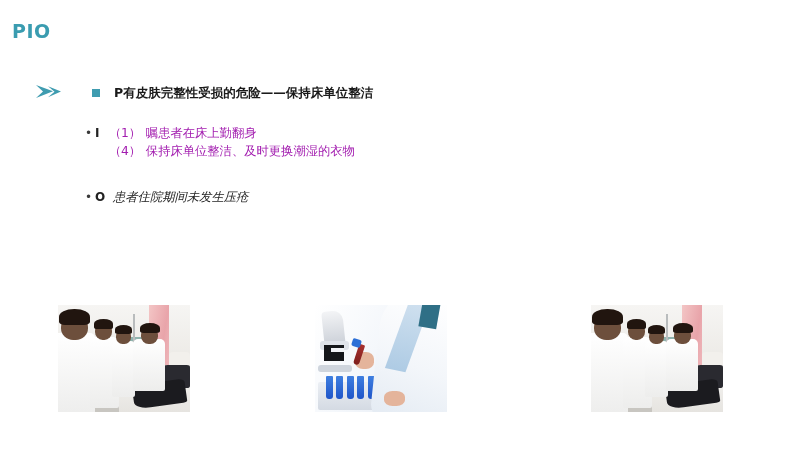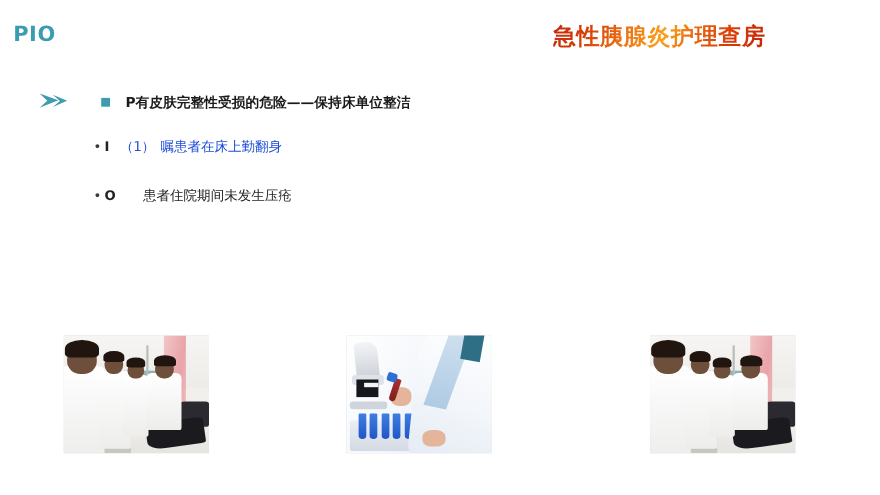--- a/index.html
+++ b/index.html
@@ -86,33 +86,34 @@
     width: 14px;
     font-size: 12px;
     font-weight: bold;
     line-height: 18px;
     color: #222;
   }
   .items { display: block; }
   .item-line {
     font-size: 12.3px;
     line-height: 18.4px;
-    color: #1d4ed8;
+    color: #a21caf;
     white-space: nowrap;
   }
   .item-num { letter-spacing: -0.2px; }
   .item-txt { margin-left: 5px; }
 
   .o-row { display: flex; align-items: flex-start; margin-top: 27px; }
   .o-text {
     font-size: 12.3px;
     line-height: 18.4px;
     color: #242424;
-    margin-left: 21px;
+    margin-left: 4px;
     white-space: nowrap;
+    font-style: italic;
   }
 
   
   .photo-strip {
     position: absolute;
     left: 0; top: 305px;
     width: 800px; height: 110px;
   }
   .photo {
     position: absolute;
@@ -274,21 +275,20 @@
     transform: rotate(18deg);
   }
 </style>
 </head>
 <body>
 
 <div class="slide">
 
   <div class="slide-label">PIO</div>
 
-  <div class="deck-title">急性胰腺炎护理查房</div>
 
   <div class="content">
 
     <div class="headline-row">
       <span class="arrow-marker">
         <svg viewBox="0 0 26 16" width="26" height="16" aria-hidden="true">
           <path d="M0 1 L17 7.2 L0 14 L7 7.6 Z" fill="#3f9cb0"></path>
           <path d="M12 2.2 L25 7.6 L12 13.2 L18.5 7.8 Z" fill="#3f9cb0"></path>
         </svg>
       </span>
@@ -297,20 +297,23 @@
     </div>
 
     <div class="block">
 
       <div class="i-row">
         <span class="dot">•</span>
         <span class="tag">I</span>
         <span class="items">
           <div class="item-line">
             <span class="item-num">（1）</span><span class="item-txt">嘱患者在床上勤翻身</span>
+          </div>
+          <div class="item-line">
+            <span class="item-num">（4）</span><span class="item-txt">保持床单位整洁、及时更换潮湿的衣物</span>
           </div>
         </span>
       </div>
 
       <div class="o-row">
         <span class="dot">•</span>
         <span class="tag">O</span>
         <span class="o-text">患者住院期间未发生压疮</span>
       </div>
 

